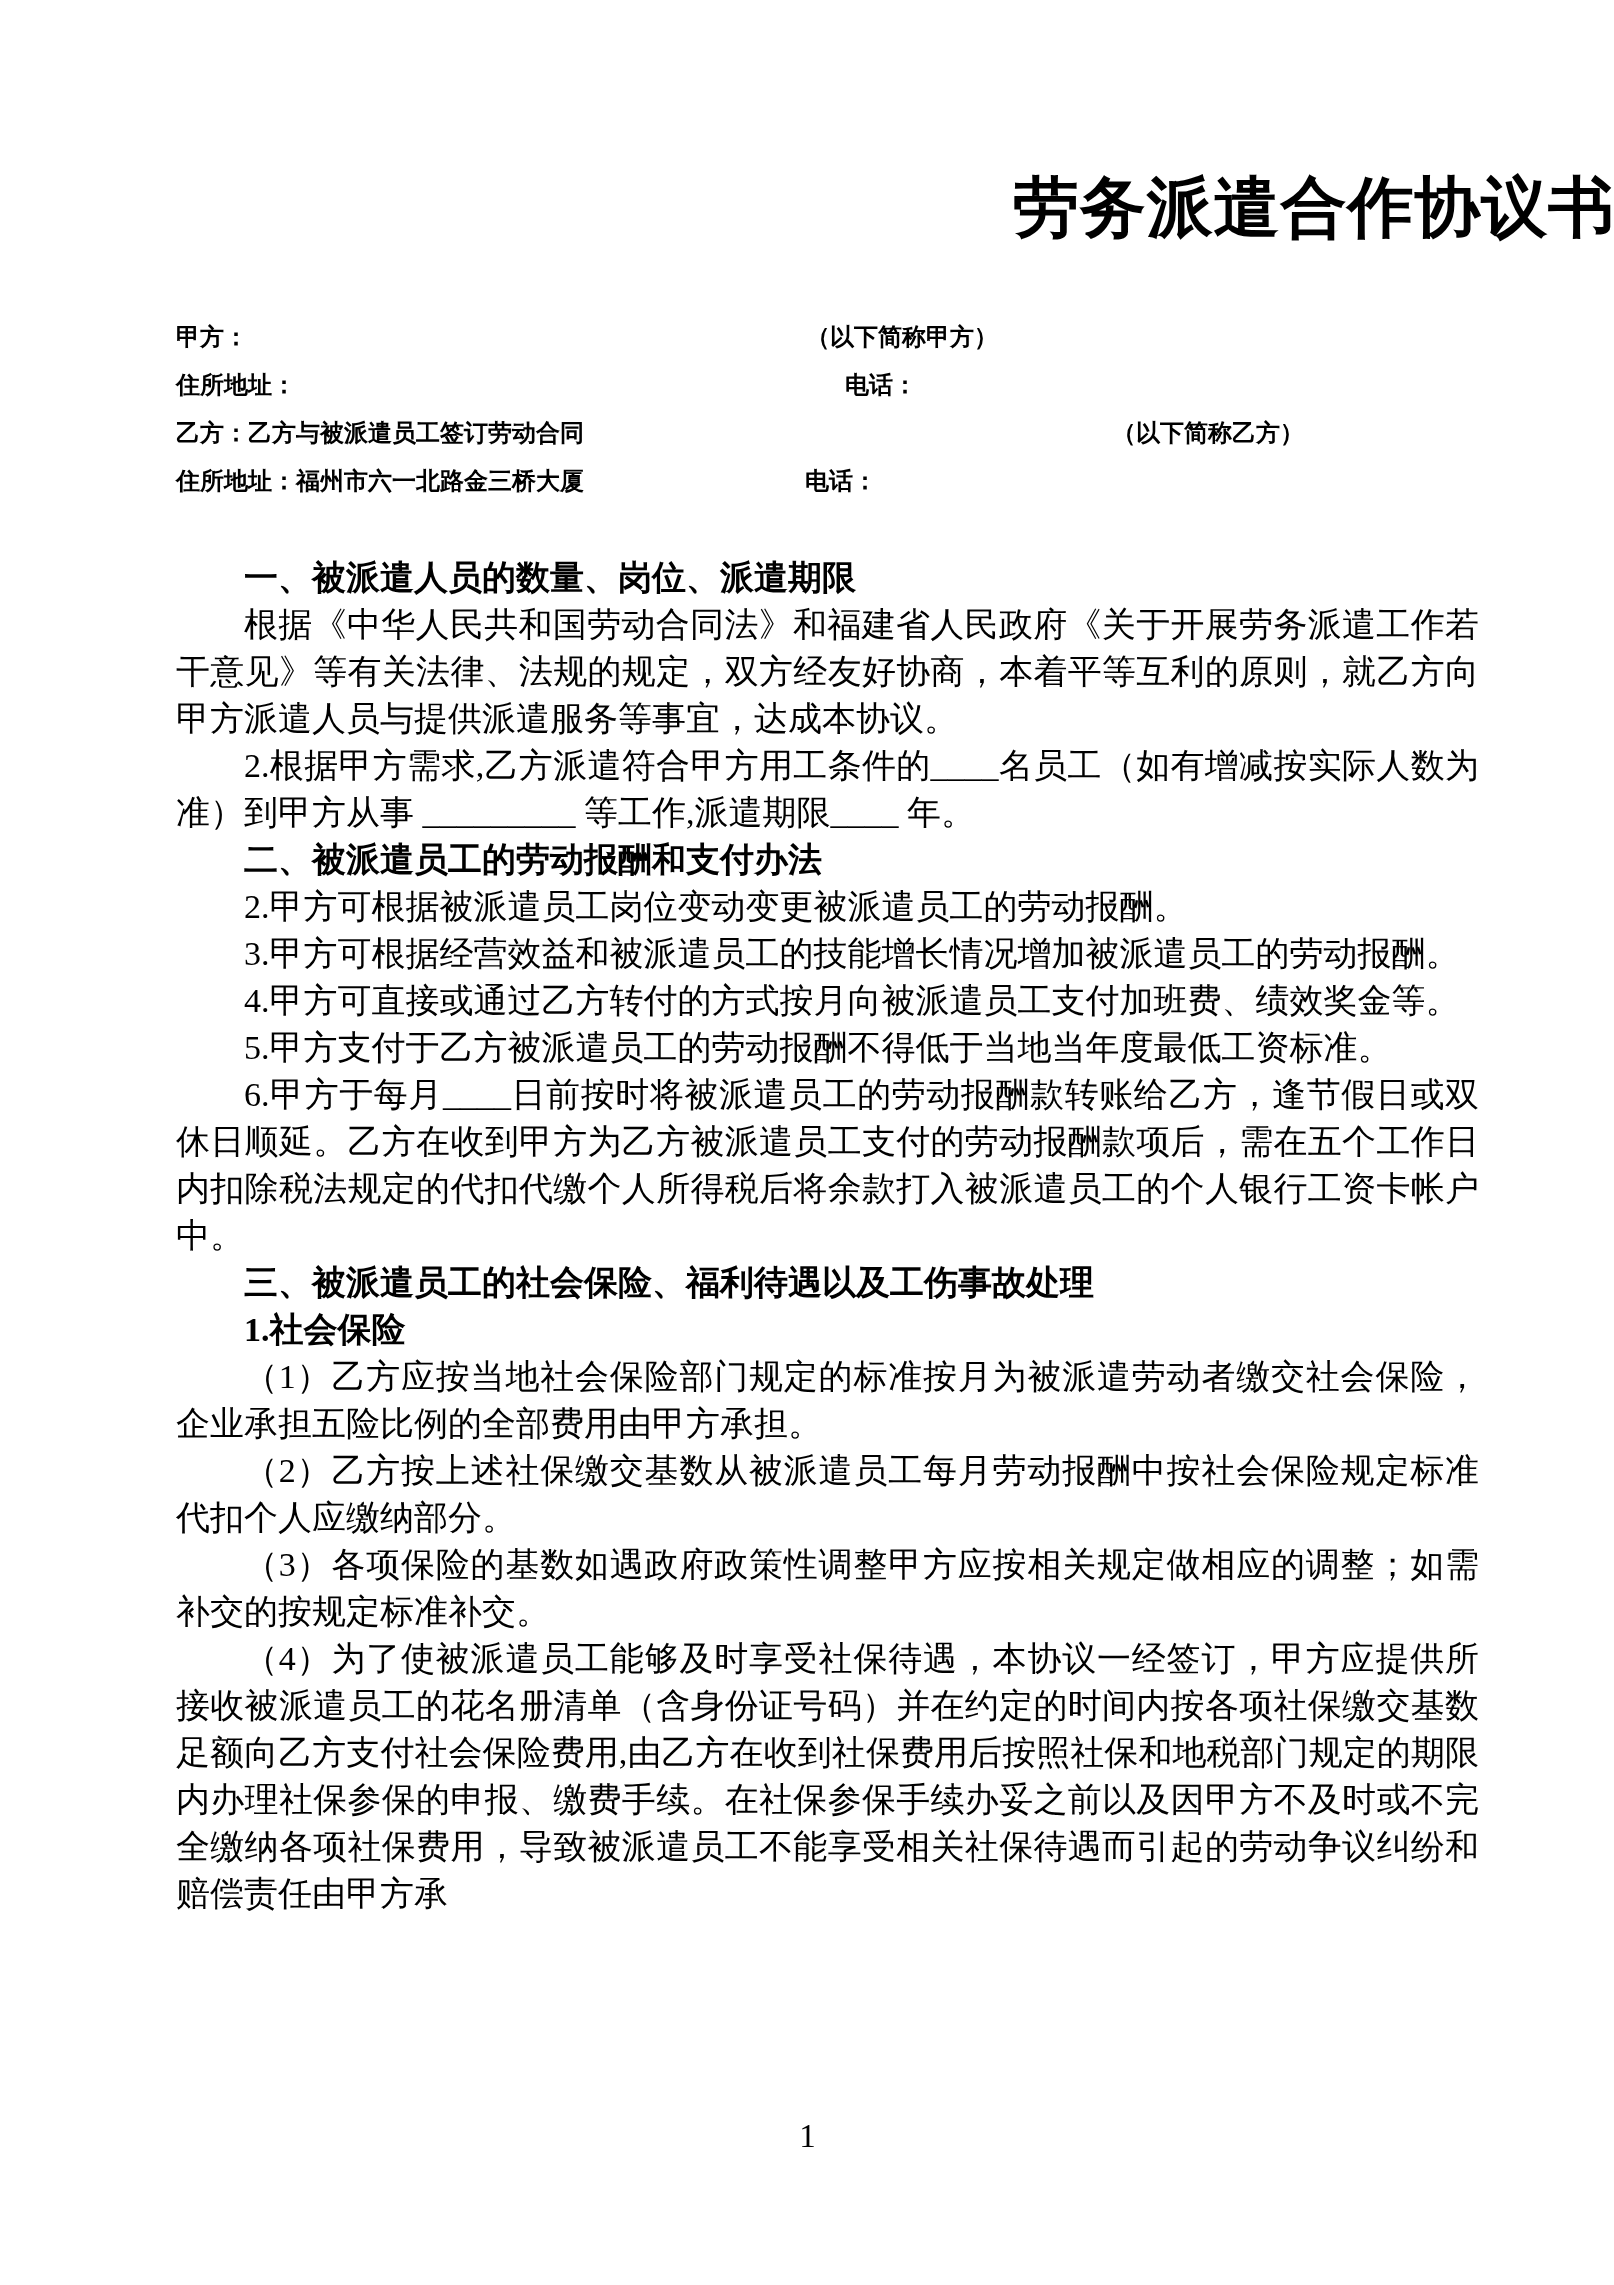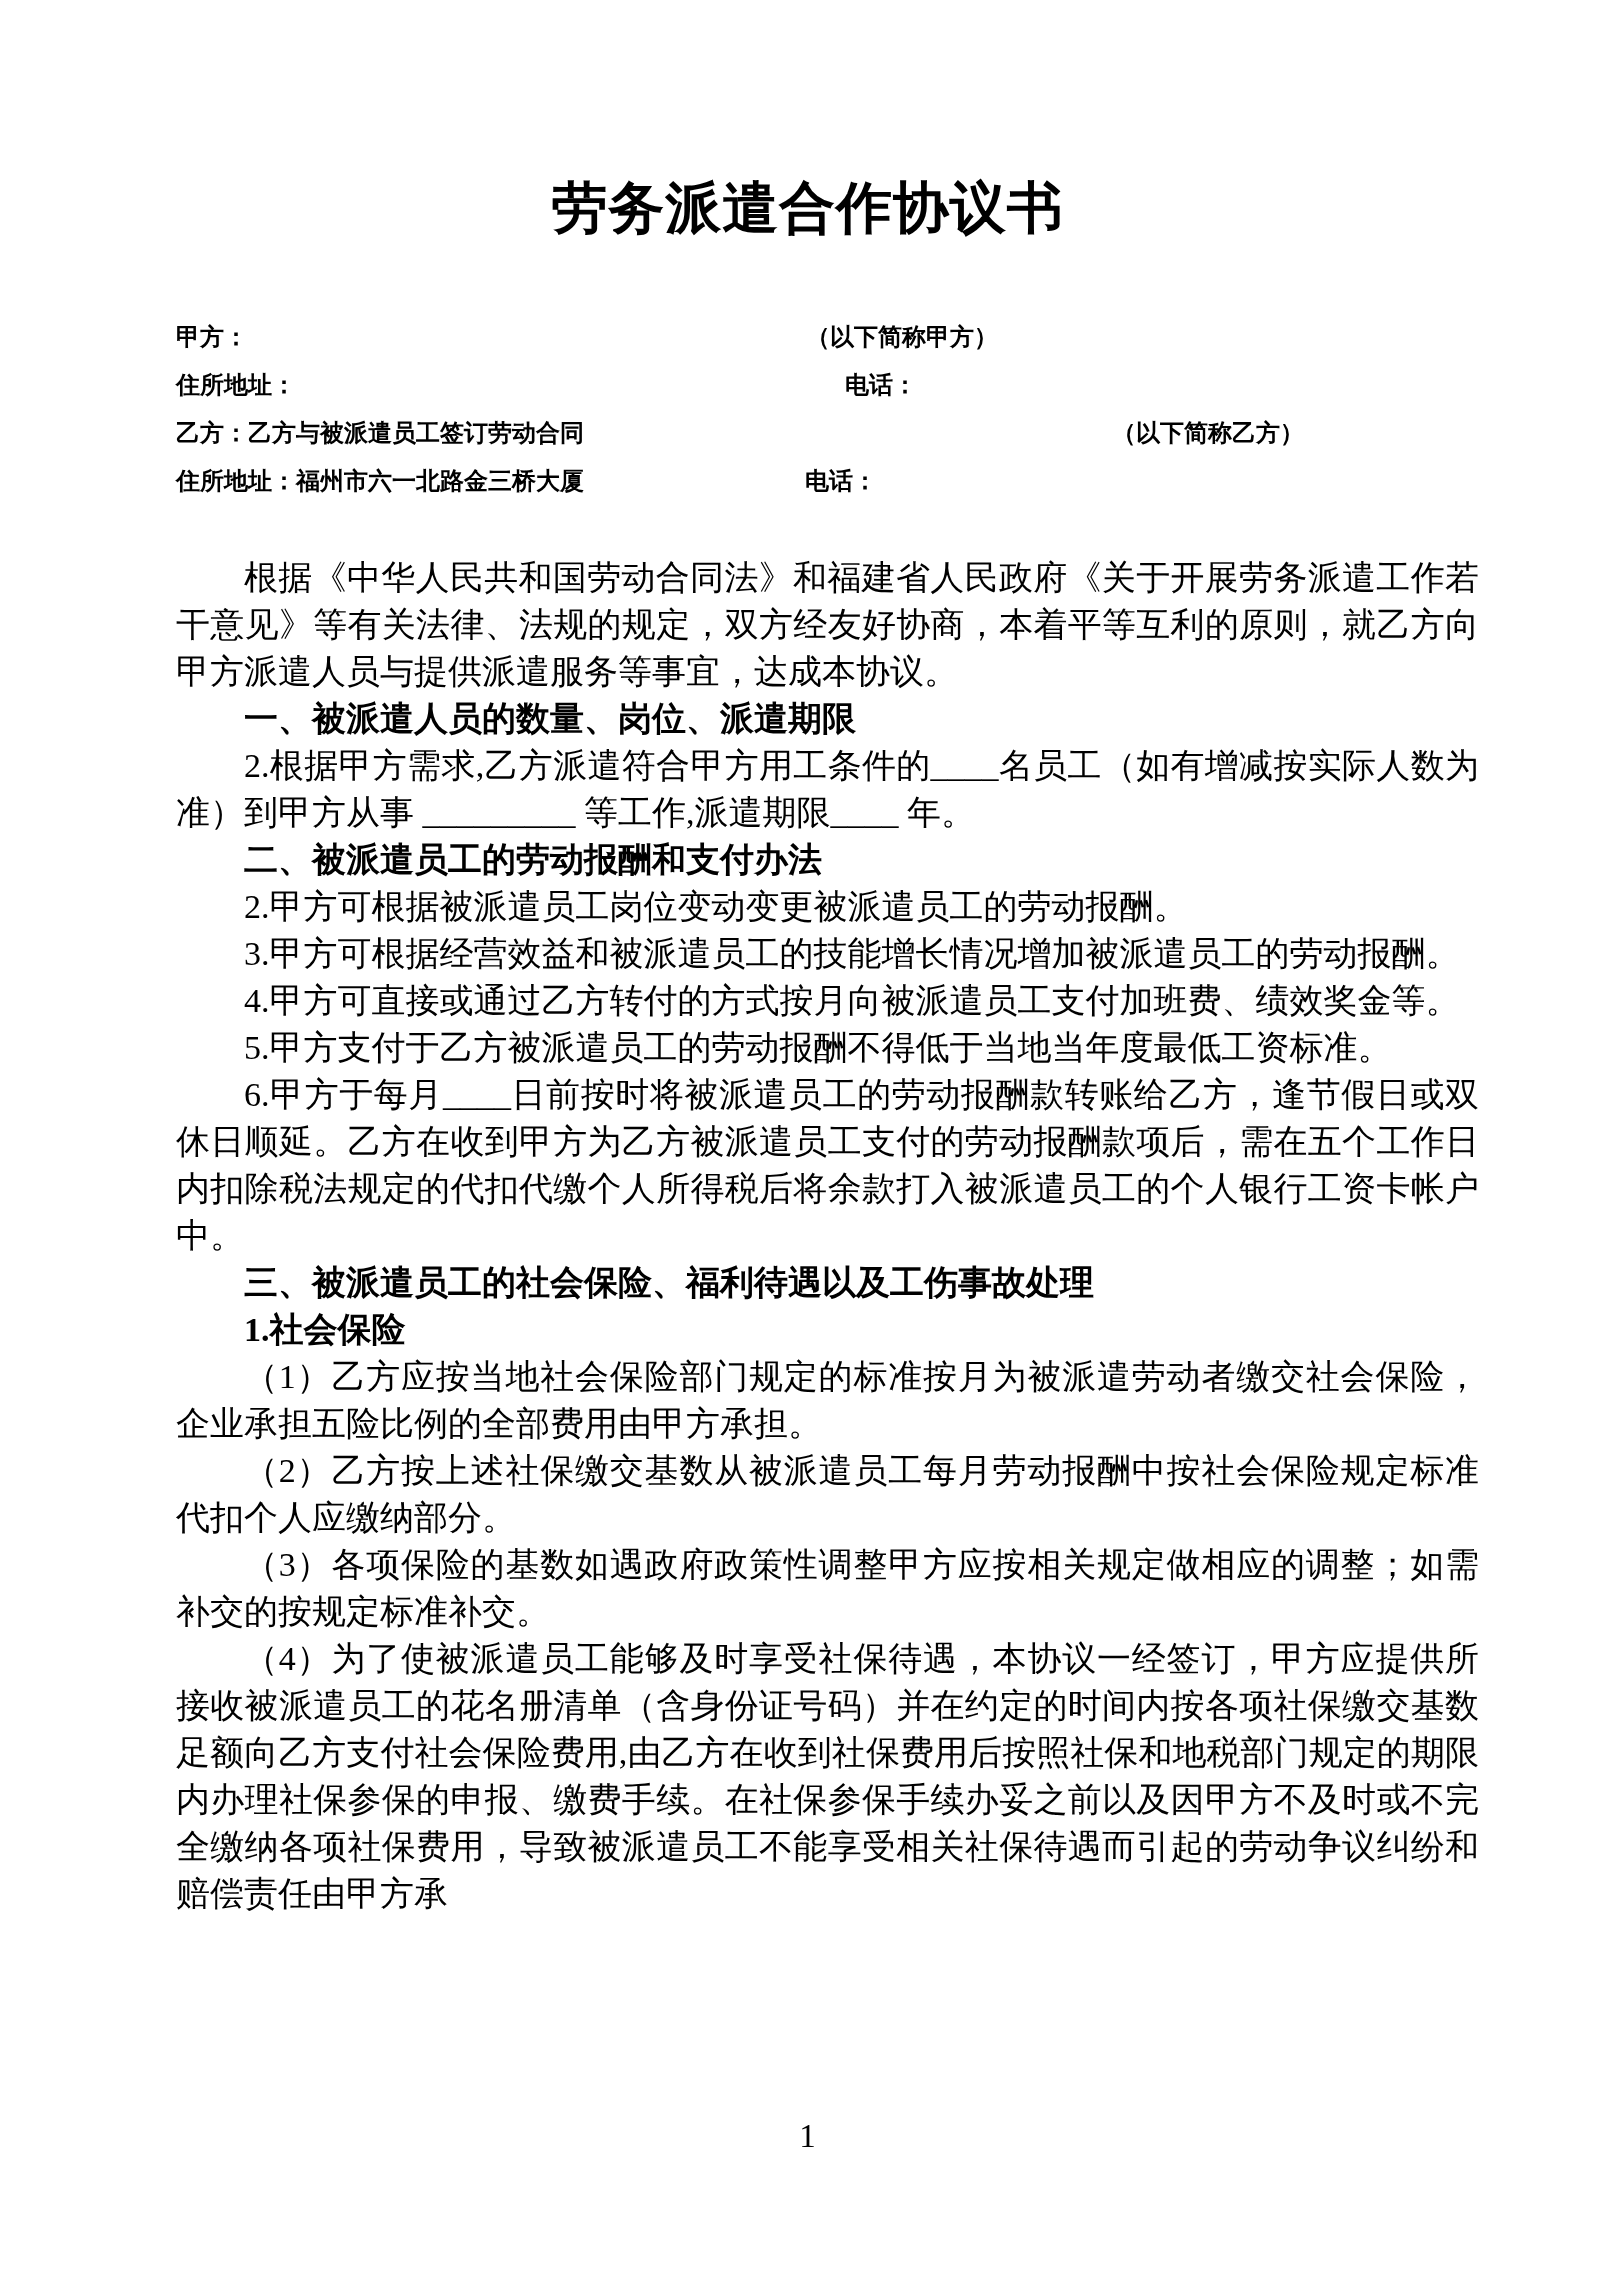--- a/index.html
+++ b/index.html
@@ -7,22 +7,22 @@
     position:relative;
     width:1615px;height:2285px;
     margin:0 auto;
     background:#ffffff;
     color:#000000;
     font-family:"Liberation Serif","DejaVu Serif",serif;
     overflow:hidden;
   }
   .title{
     position:absolute;top:161px;left:0;width:100%;
-    text-align:center;
-    font-size:56px;font-weight:bold;line-height:94px;
+    text-align:right;
+    font-size:66px;font-weight:bold;line-height:94px;
     letter-spacing:0.9px;
   }
   .parties{
     position:absolute;top:313px;left:176px;width:1303px;
     font-size:24px;font-weight:bold;
   }
   .hline{position:relative;height:48px;line-height:48px;white-space:nowrap;}
   .hr{position:absolute;top:0;}
   .r1{left:630px;}
   .r2{left:669px;}
@@ -60,22 +60,22 @@
       <span>乙方：</span><span>乙方与被派遣员工签订劳动合同</span>
       <span class="hr r3">（以下简称乙方）</span>
     </div>
     <div class="hline">
       <span>住所地址：</span><span>福州市六一北路金三桥大厦</span>
       <span class="hr r4">电话：</span>
     </div>
   </div>
 
   <div class="body">
+    <p class="para head">一、被派遣人员的数量、岗位、派遣期限</p>
     <p class="para">根据《中华人民共和国劳动合同法》和福建省人民政府《关于开展劳务派遣工作若干意见》等有关法律、法规的规定，双方经友好协商，本着平等互利的原则，就乙方向甲方派遣人员与提供派遣服务等事宜，达成本协议。</p>
-    <p class="para head">一、被派遣人员的数量、岗位、派遣期限</p>
     <p class="para">2.根据甲方需求,乙方派遣符合甲方用工条件的____名员工（如有增减按实际人数为准）到甲方从事 _________ 等工作,派遣期限____ 年。</p>
     <p class="para head">二、被派遣员工的劳动报酬和支付办法</p>
     <p class="para">2.甲方可根据被派遣员工岗位变动变更被派遣员工的劳动报酬。</p>
     <p class="para">3.甲方可根据经营效益和被派遣员工的技能增长情况增加被派遣员工的劳动报酬。</p>
     <p class="para">4.甲方可直接或通过乙方转付的方式按月向被派遣员工支付加班费、绩效奖金等。</p>
     <p class="para">5.甲方支付于乙方被派遣员工的劳动报酬不得低于当地当年度最低工资标准。</p>
     <p class="para">6.甲方于每月____日前按时将被派遣员工的劳动报酬款转账给乙方，逢节假日或双休日顺延。乙方在收到甲方为乙方被派遣员工支付的劳动报酬款项后，需在五个工作日内扣除税法规定的代扣代缴个人所得税后将余款打入被派遣员工的个人银行工资卡帐户中。</p>
     <p class="para head">三、被派遣员工的社会保险、福利待遇以及工伤事故处理</p>
     <p class="para head">1.社会保险</p>
     <p class="para">（1）乙方应按当地社会保险部门规定的标准按月为被派遣劳动者缴交社会保险，企业承担五险比例的全部费用由甲方承担。</p>

